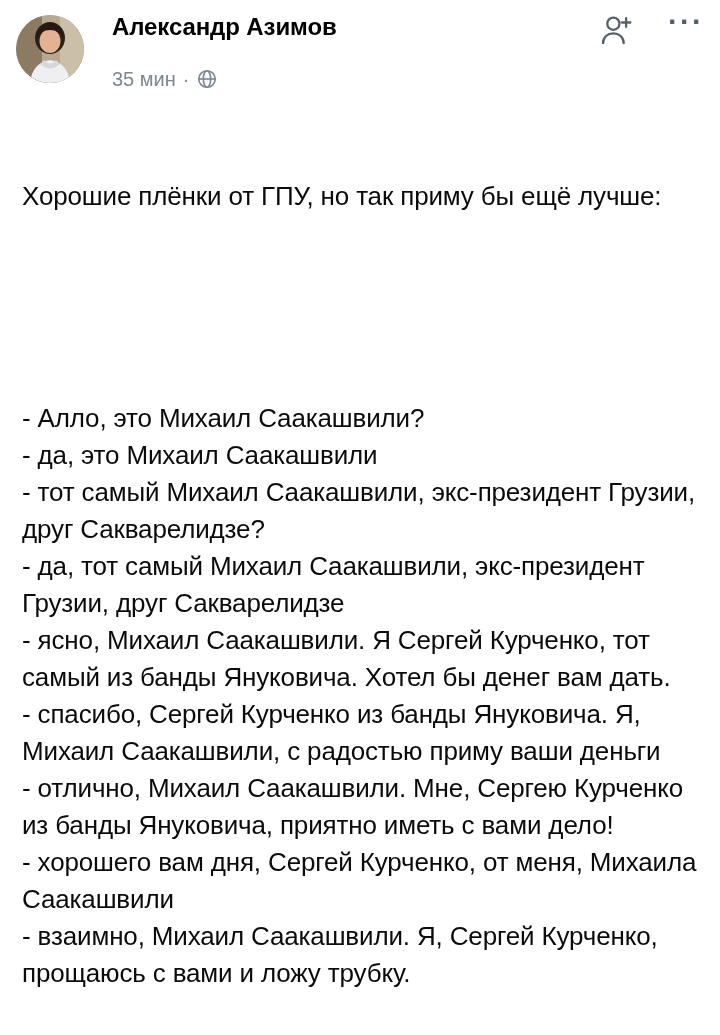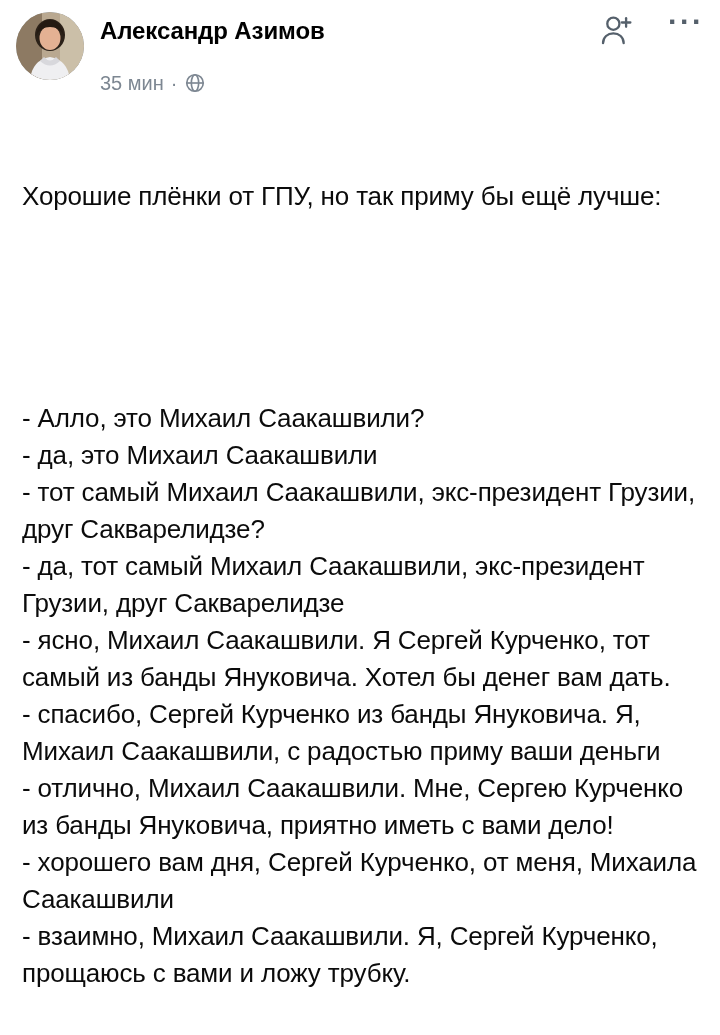--- a/index.html
+++ b/index.html
@@ -19,25 +19,26 @@
   .post {
     width: 720px;
     box-sizing: border-box;
     padding: 0;
     background: #fff;
   }
 
   
   .post-header {
     display: flex;
-    align-items: flex-start;
+    align-items: center;
     padding: 12px 0 6px 16px;
     position: relative;
     box-sizing: border-box;
     height: 92px;
+    gap: 12px;
   }
   .avatar {
     width: 68px;
     height: 68px;
     border-radius: 50%;
     overflow: hidden;
     flex: 0 0 68px;
     margin-right: 16px;
     background: #9aa3ab;
     position: relative;

